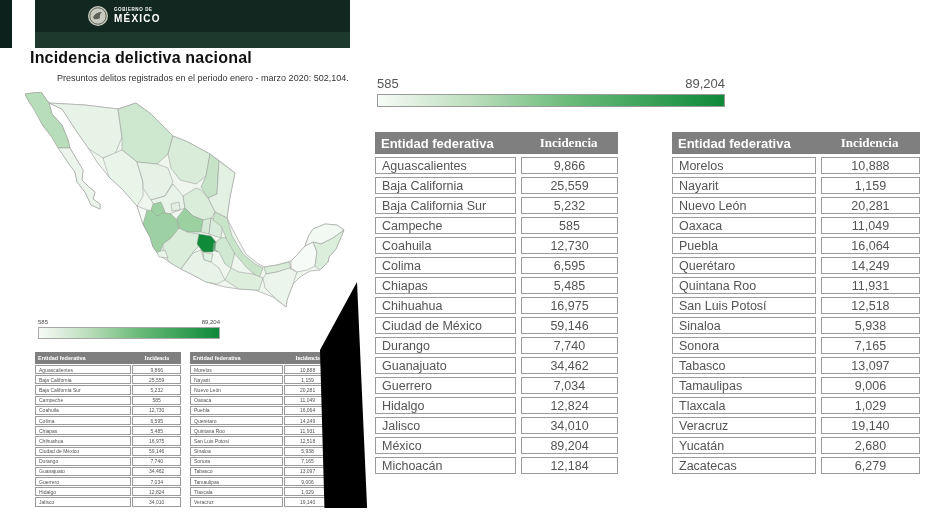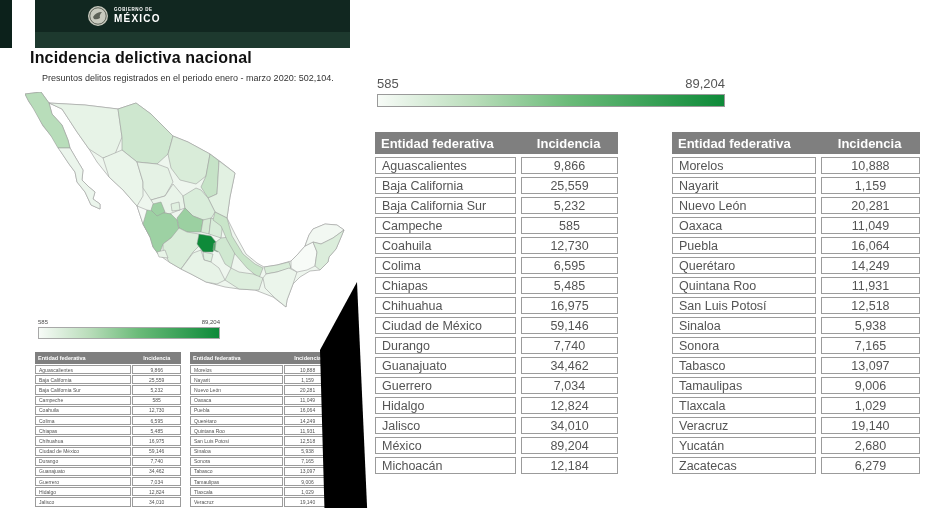--- a/index.html
+++ b/index.html
@@ -12,41 +12,41 @@
   .gov-header{left:35px;top:0;width:315px;height:48px;}
   .band-top{position:absolute;left:0;top:0;width:100%;height:32px;background:#112720;}
   .band-bottom{position:absolute;left:0;top:32px;width:100%;height:16px;background:#1d392e;}
   .logo{position:absolute;left:52px;top:5px;display:flex;align-items:center;gap:5px;}
   .brand{display:flex;flex-direction:column;line-height:1.1;color:#fff;}
   .brand-top{font-size:4.5px;font-weight:bold;letter-spacing:.6px;}
   .brand-name{font-size:10px;font-weight:900;letter-spacing:1.2px;}
 
   
   .page-title{left:30px;top:49px;font-size:16px;font-weight:800;color:#101010;letter-spacing:.2px;}
-  .page-subtitle{left:42px;top:73px;font-size:9px;color:#333;}
+  .page-subtitle{left:57px;top:73px;font-size:9px;color:#333;}
 
   
   .legend{display:flex;flex-direction:column;}
   .legend-labels{display:flex;justify-content:space-between;color:#4c4c4c;}
   .legend-sm{left:38px;top:319px;width:182px;}
   .legend-sm .legend-labels{font-size:6px;}
   .legend-sm .grad{height:10px;margin-top:2px;border:1px solid #a8a8a8;}
   .legend-lg{left:377px;top:76px;width:348px;}
   .legend-lg .legend-labels{font-size:13px;color:#555;}
   .legend-lg .grad{height:11px;margin-top:3px;border:1px solid #9a9a9a;}
 
   
   .beam{left:318px;top:281px;width:52px;height:247px;background:#000;
         clip-path:polygon(39px 1px,50px 247px,7px 247px,2px 69px);}
 
   
   .tbl{box-sizing:border-box;}
   .tbl-head{display:flex;background:#7f7f7f;color:#fff;font-weight:bold;align-items:center;}
   .tbl-head .h-name{padding-left:6px;}
-  .tbl-head .h-val{text-align:center;}
+  .tbl-head .h-val{text-align:center;font-family:Liberation Serif, serif;}
   .trow{display:flex;}
   .cell{box-sizing:border-box;background:#fff;border:1.5px solid #9b9b9b;color:#545454;
         display:flex;align-items:center;overflow:hidden;white-space:nowrap;}
   .cell.name{padding-left:6px;}
   .cell.val{justify-content:center;}
 
   .tbl-lg{width:243px;}
   .tbl-lg .tbl-head{height:22px;font-size:13px;}
   .tbl-lg .trow{margin-top:3px;gap:5px;}
   .tbl-lg .cell{height:17px;font-size:12.5px;}

